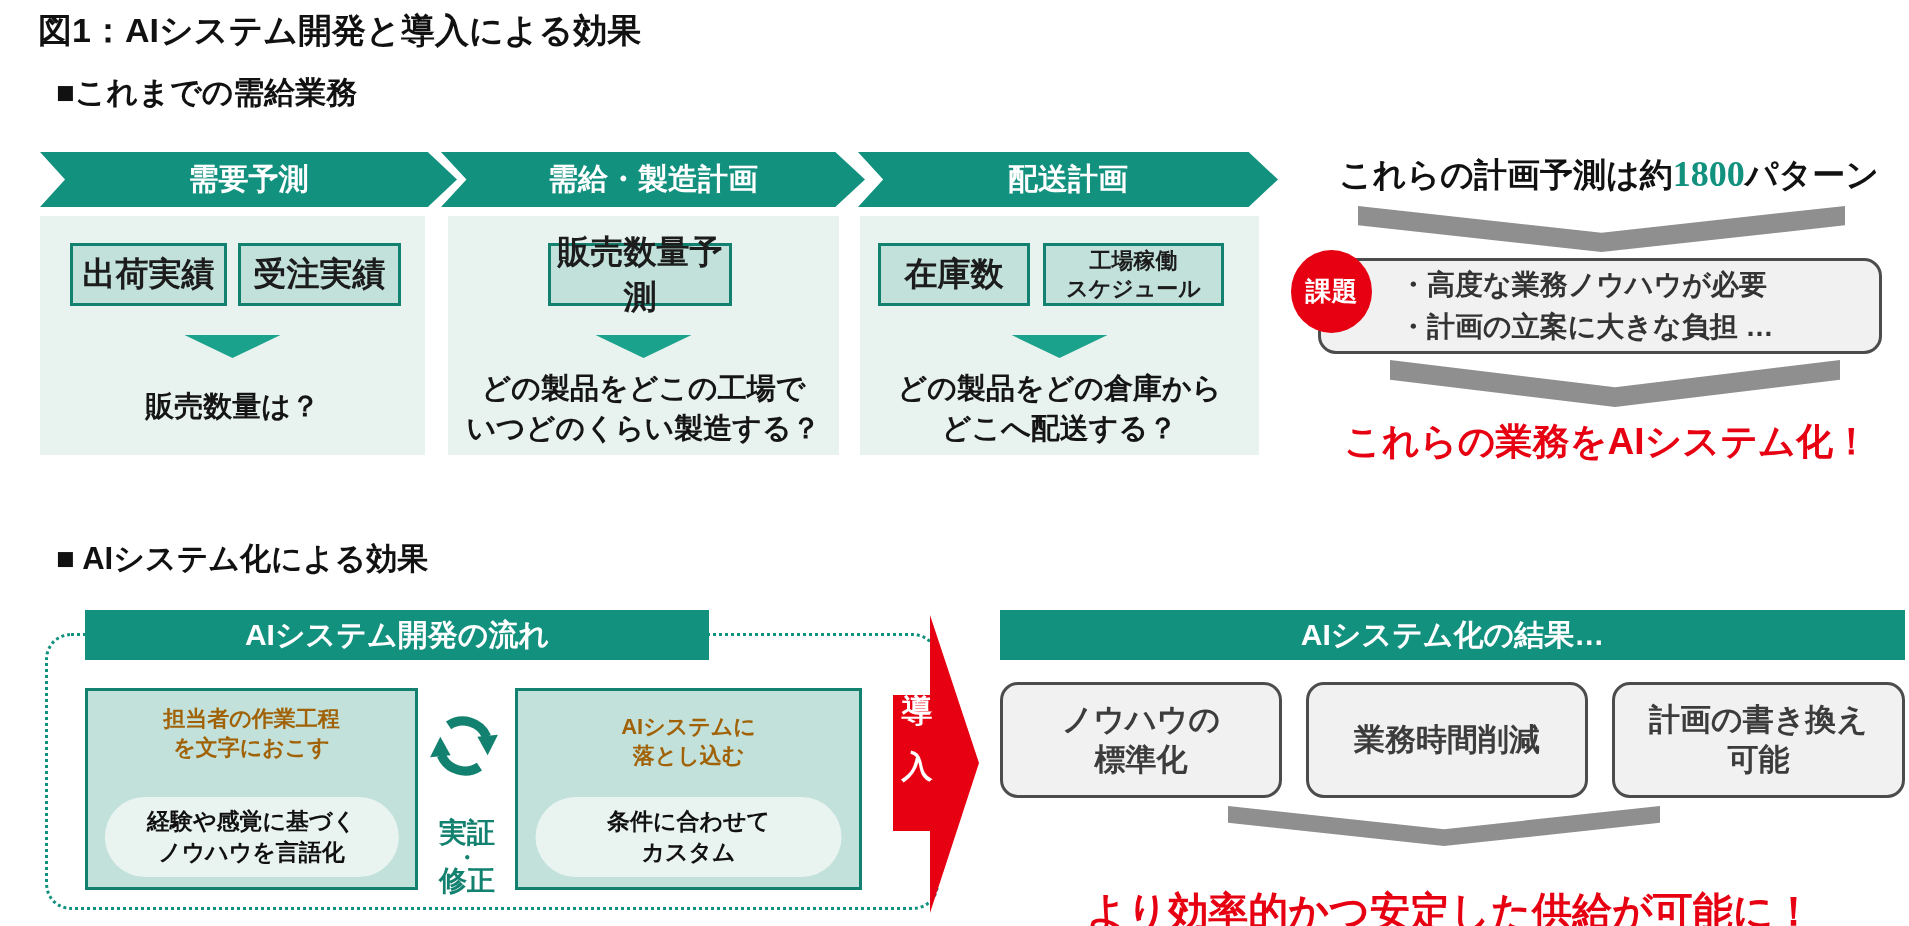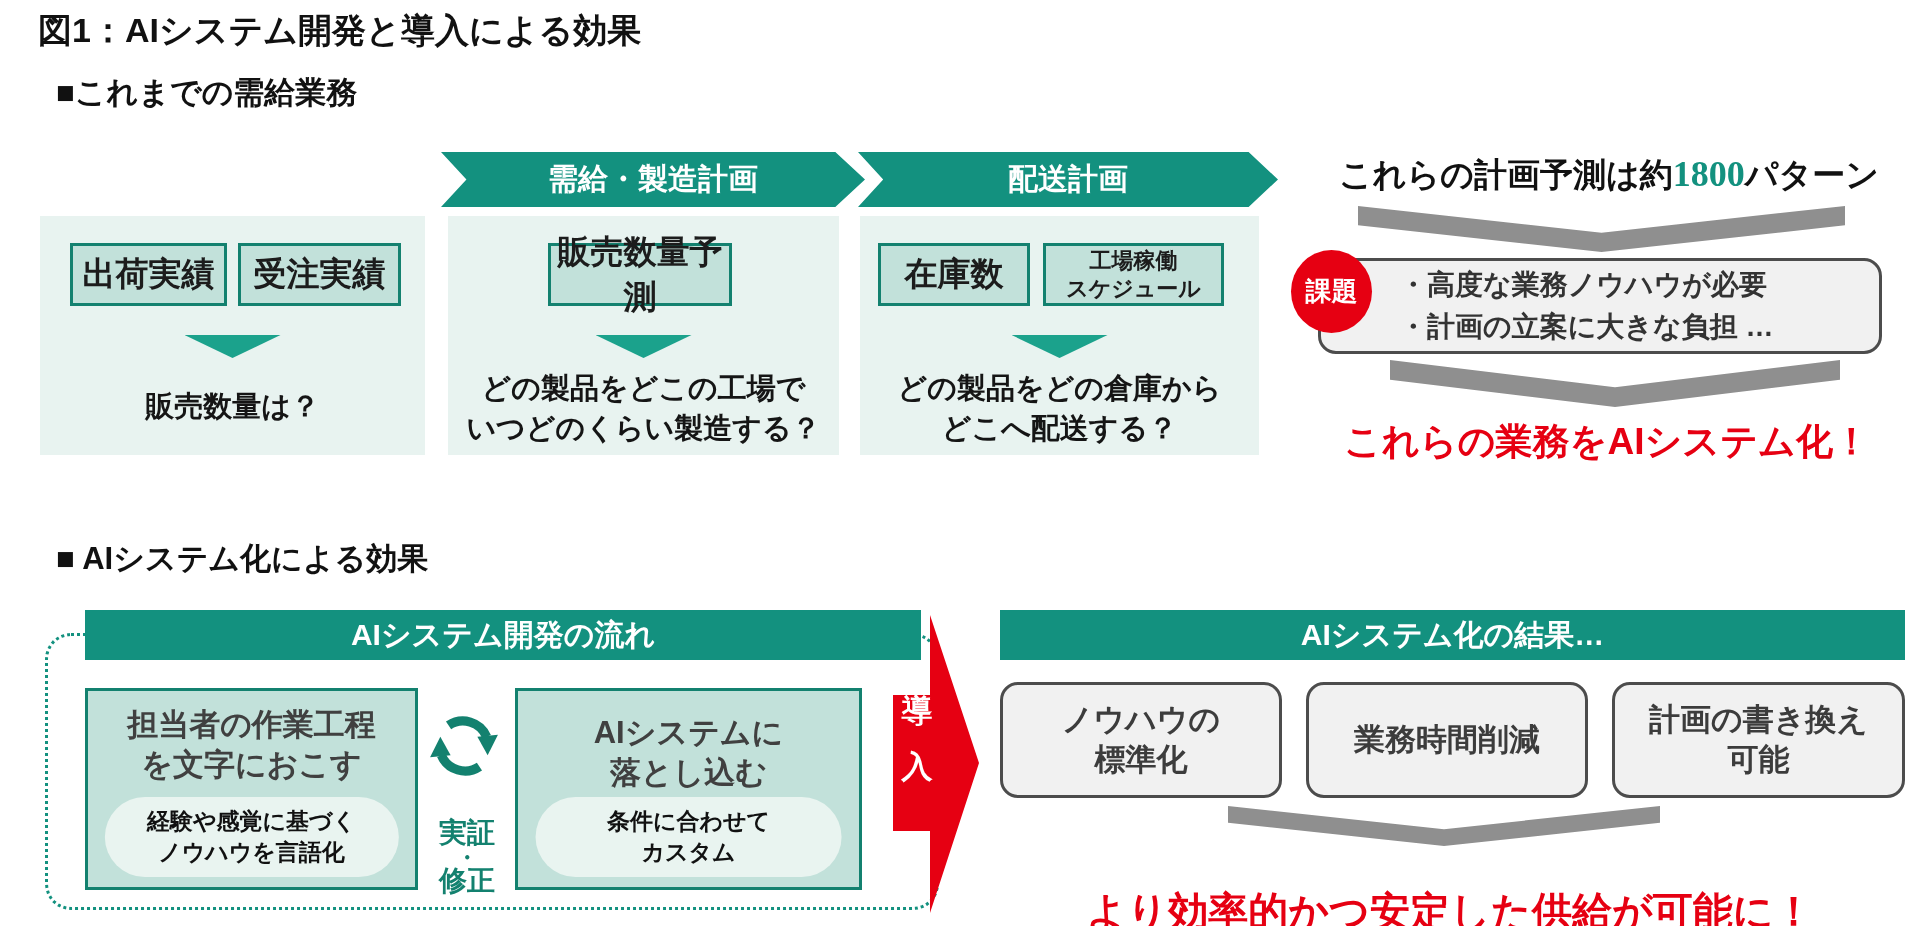--- a/index.html
+++ b/index.html
@@ -65,29 +65,29 @@
   .r2{left:1010px;top:850px;width:880px;font-size:40px;margin-top:34px;}
   
   .dotted{
     left:45px;top:633px;width:894px;height:277px;border:3px dotted var(--teal);
     border-radius:26px;box-sizing:border-box;
   }
   .thead{
     top:610px;height:50px;background:var(--teal);color:#fff;font-size:30px;
     display:flex;align-items:center;justify-content:center;z-index:2;
   }
-  .th-left{left:85px;width:836px;}
+  .th-left{left:85px;width:624px;}
   .th-right{left:1000px;width:905px;}
   .fbox{
     top:688px;height:202px;background:var(--teal_box);border:3px solid var(--teal_deep);
     box-sizing:border-box;z-index:2;
   }
   .f-left{left:85px;width:333px;}
   .f-right{left:515px;width:347px;}
-  .ft{position:absolute;left:0;right:0;top:14px;text-align:center;font-size:31px;line-height:1.3;color:#404040;}
+  .ft{position:absolute;left:0;right:0;top:14px;text-align:center;font-size:22px;line-height:1.3;color:#a16207;}
   .f-right .ft{top:22px;}
   .pill{
     position:absolute;left:50%;transform:translateX(-50%);top:106px;width:90%;height:80px;
     background:var(--teal_pill);border-radius:40px;
     display:flex;flex-direction:column;align-items:center;justify-content:center;
     font-size:23px;line-height:1.35;color:#111;text-align:center;
   }
   .cycle{left:428px;top:710px;width:72px;height:72px;z-index:2;}
   .cycle path{stroke:var(--teal_deep);}
   .cycle polygon{fill:var(--teal_deep);}
@@ -112,20 +112,23 @@
   .g3{left:1612px;width:293px;}
 </style>
 </head>
 <body>
 
 <div class="stage">
 
   <div class="abs fig-title">図1：AIシステム開発と導入による効果</div>
   <div class="abs sec-head">■これまでの需給業務</div>
 
+  <div class="abs banner b1">
+    <span>需要予測</span>
+  </div>
   <div class="abs banner b2">
     <span>需給・製造計画</span>
   </div>
   <div class="abs banner b3">
     <span>配送計画</span>
   </div>
 
   <div class="abs panel p1">
     <div class="ibox ibox-a">
       <span>出荷実績</span>

